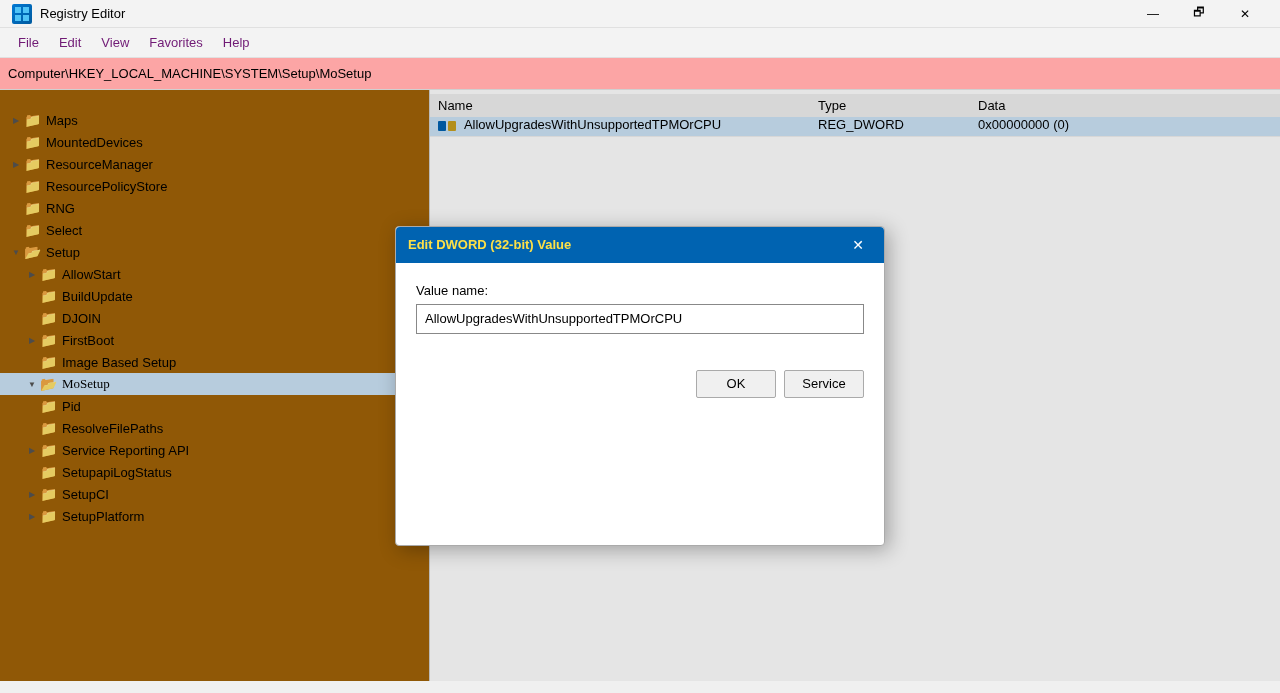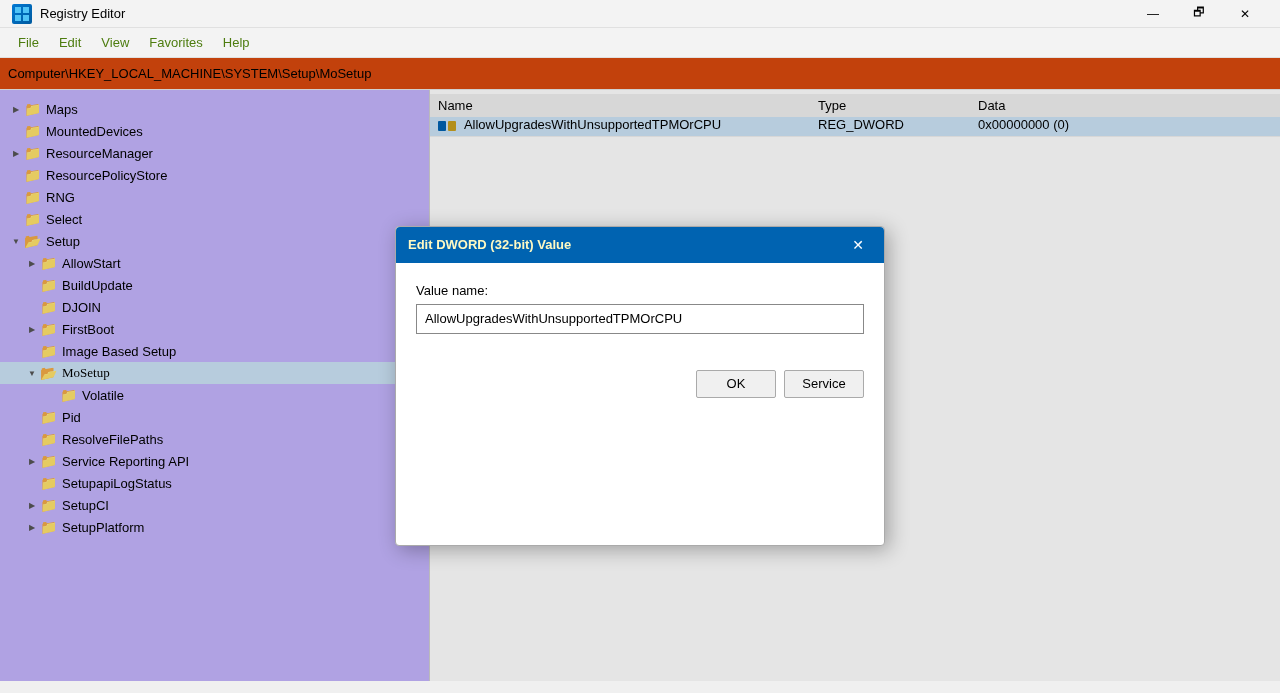--- a/index.html
+++ b/index.html
@@ -62,50 +62,50 @@
       display: flex;
       align-items: center;
       background: #f3f3f3;
       height: 30px;
       padding: 0 8px;
       border-bottom: 1px solid #e0e0e0;
     }
     .menu-item {
       padding: 4px 10px;
       cursor: pointer;
-      color: #4d7c0f;
+      color: #701a75;
       border-radius: 3px;
     }
 
     
     .address-bar {
       display: flex;
       align-items: center;
-      background: #c2410c;
+      background: #fca5a5;
       height: 32px;
       padding: 0 8px;
       border-bottom: 1px solid #d0d0d0;
       font-size: 13px;
     }
 
     
     .main-content {
       display: flex;
       height: calc(693px - 102px);
       position: relative;
     }
 
     
     .tree-pane {
       width: 430px;
       border-right: 1px solid #d0d0d0;
-      background: #c4b5fd;
+      background: #a16207;
       overflow-y: auto;
       overflow-x: hidden;
-      padding: 8px 0;
+      padding: 19px 0;
     }
 
     .tree-item {
       display: flex;
       align-items: center;
       height: 22px;
       padding-right: 8px;
       cursor: pointer;
       white-space: nowrap;
     }
@@ -204,21 +204,21 @@
     .dialog-titlebar {
       display: flex;
       align-items: center;
       background: #0063b1;
       height: 36px;
       padding: 0 12px;
       border-radius: 4px 4px 0 0;
     }
     .dialog-title-text {
       flex: 1;
-      color: #fef9c3;
+      color: #fde047;
       font-size: 13px;
       font-weight: 600;
     }
     .dialog-close-btn {
       width: 28px;
       height: 28px;
       display: flex;
       align-items: center;
       justify-content: center;
       cursor: pointer;
@@ -467,25 +467,20 @@
       <span class="folder-icon folder-closed"></span>
       <span class="tree-label">Image Based Setup</span>
     </div>
 
     <div class="tree-item indent-2 selected">
       <span class="expand-btn tri-down"></span>
       <span class="folder-icon folder-open"></span>
       <span class="tree-label">MoSetup</span>
     </div>
 
-    <div class="tree-item indent-3">
-      <span class="expand-placeholder"></span>
-      <span class="folder-icon folder-closed" style="margin-left:4px;"></span>
-      <span class="tree-label">Volatile</span>
-    </div>
 
     <div class="tree-item indent-2">
       <span class="expand-placeholder"></span>
       <span class="folder-icon folder-closed"></span>
       <span class="tree-label">Pid</span>
     </div>
 
     <div class="tree-item indent-2">
       <span class="expand-placeholder"></span>
       <span class="folder-icon folder-closed"></span>

